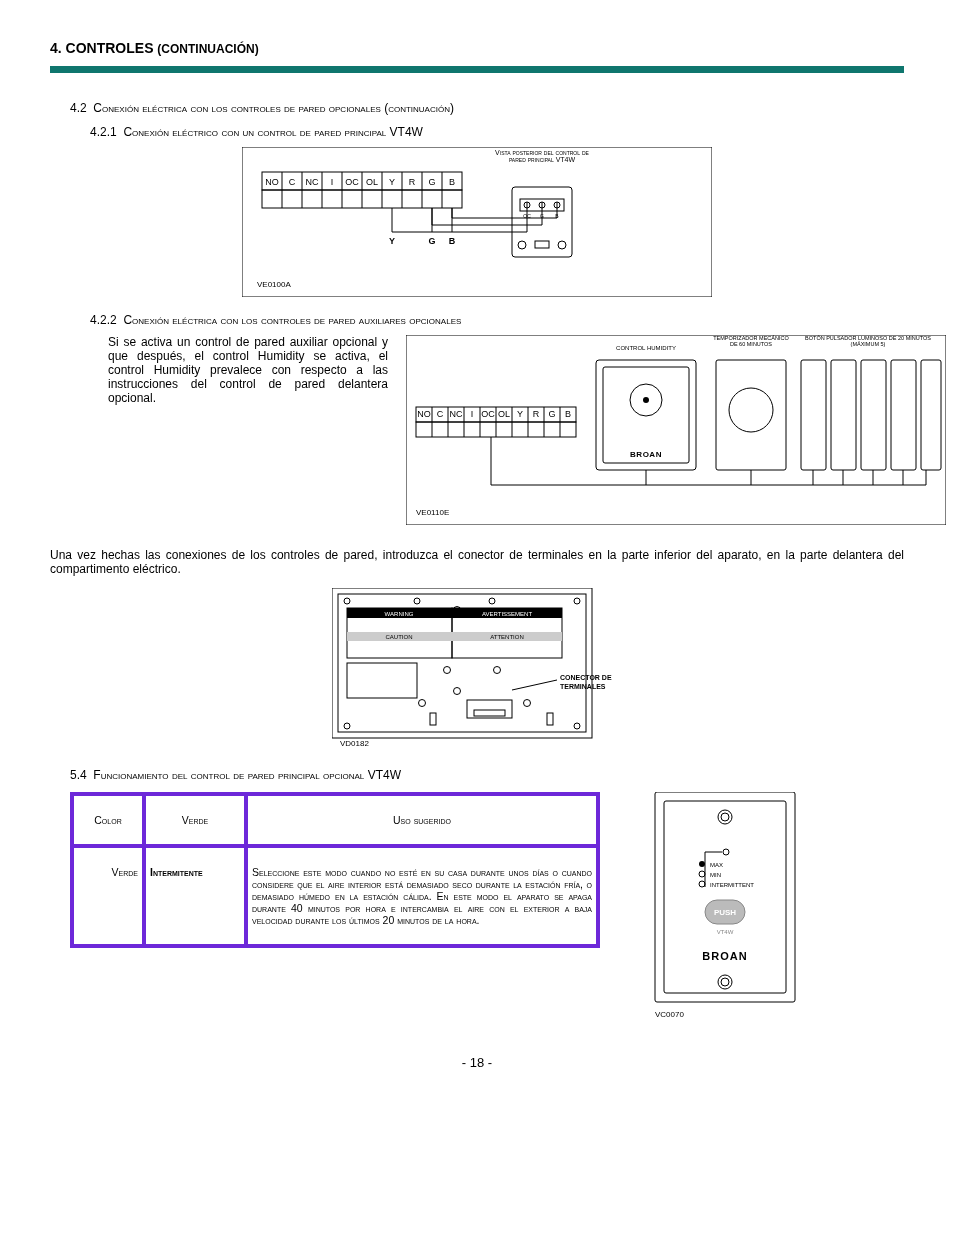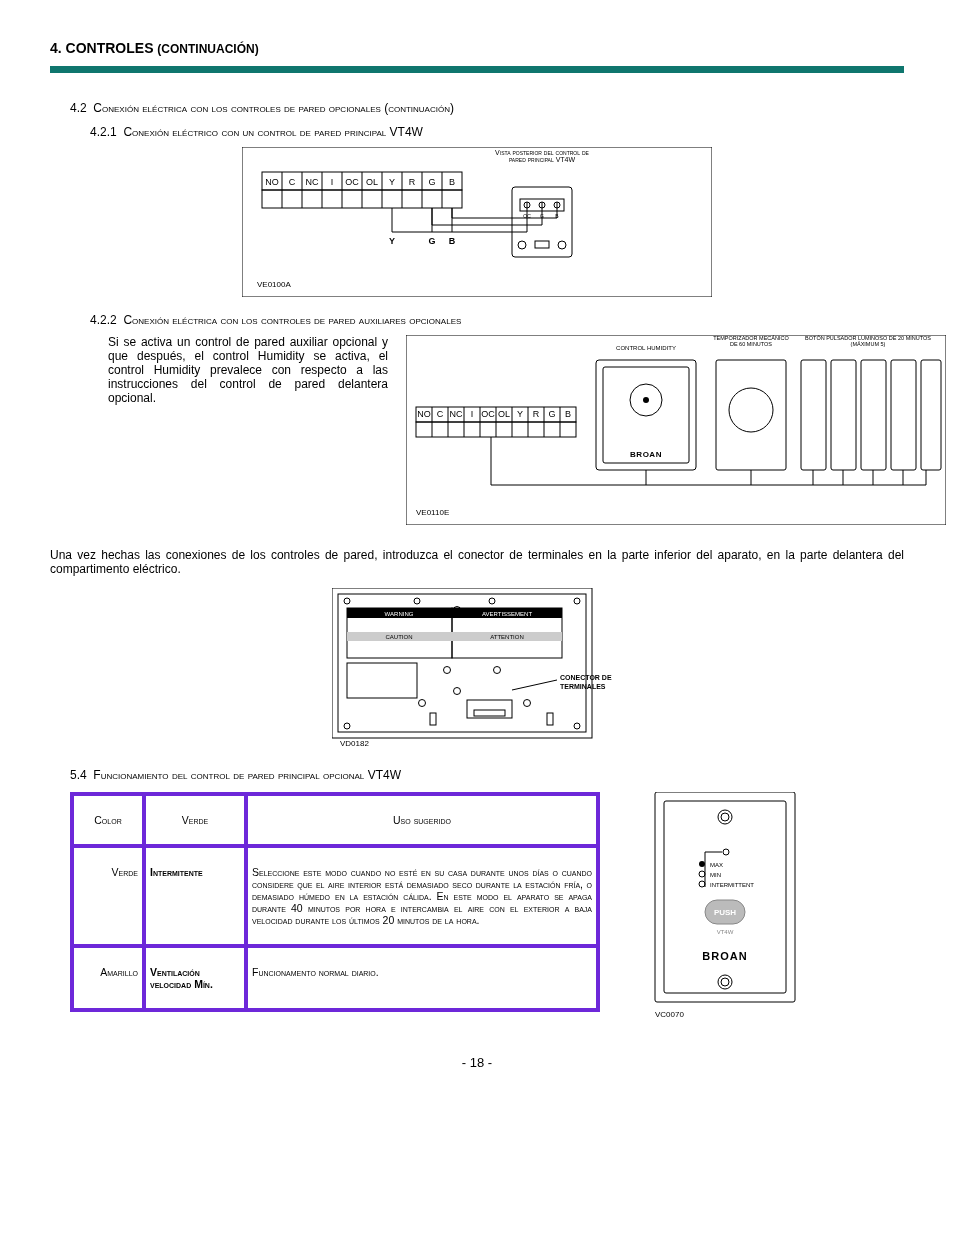--- a/index.html
+++ b/index.html
@@ -297,25 +297,20 @@
         <tr>
       <th>Color</th>
       <th>Verde</th>
       <th>Uso sugerido</th>
     </tr>
     <tr>
       <td class="c0">Verde</td>
       <td class="c1">Intermitente</td>
       <td class="c2">Seleccione este modo cuando no esté en su casa durante unos días o cuando considere que el aire interior está demasiado seco durante la estación fría, o demasiado húmedo en la estación cálida. En este modo el aparato se apaga durante 40 minutos por hora e intercambia el aire con el exterior a baja velocidad durante los últimos 20 minutos de la hora.</td>
     </tr>
-    <tr>
-      <td class="c0">Amarillo</td>
-      <td class="c1">Ventilación velocidad Mín.</td>
-      <td class="c2">Funcionamento normal diario.</td>
-    </tr>
   </tbody>
     </table>
 
   <div>
     <svg width="150" height="230" viewBox="0 0 150 230">
       <rect x="5" y="0" width="140" height="210" fill="none" stroke="#000" rx="2"></rect>
       <rect x="14" y="9" width="122" height="192" fill="none" stroke="#000" rx="2"></rect>
       <circle cx="75" cy="25" r="7" fill="none" stroke="#000"></circle>
         <circle cx="75" cy="25" r="4" fill="none" stroke="#000"></circle>
       <circle cx="75" cy="190" r="7" fill="none" stroke="#000"></circle>

